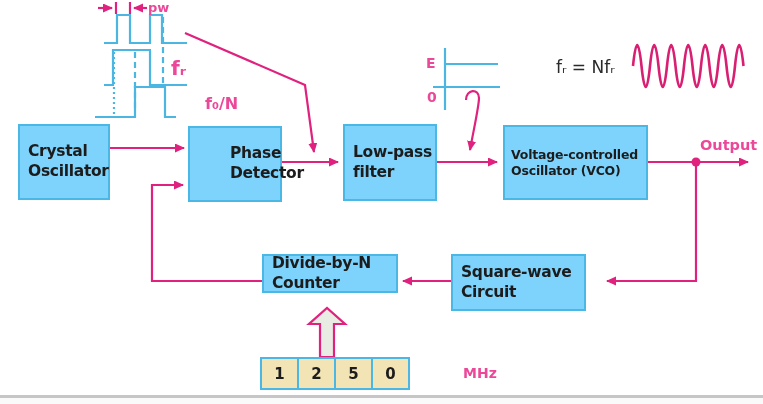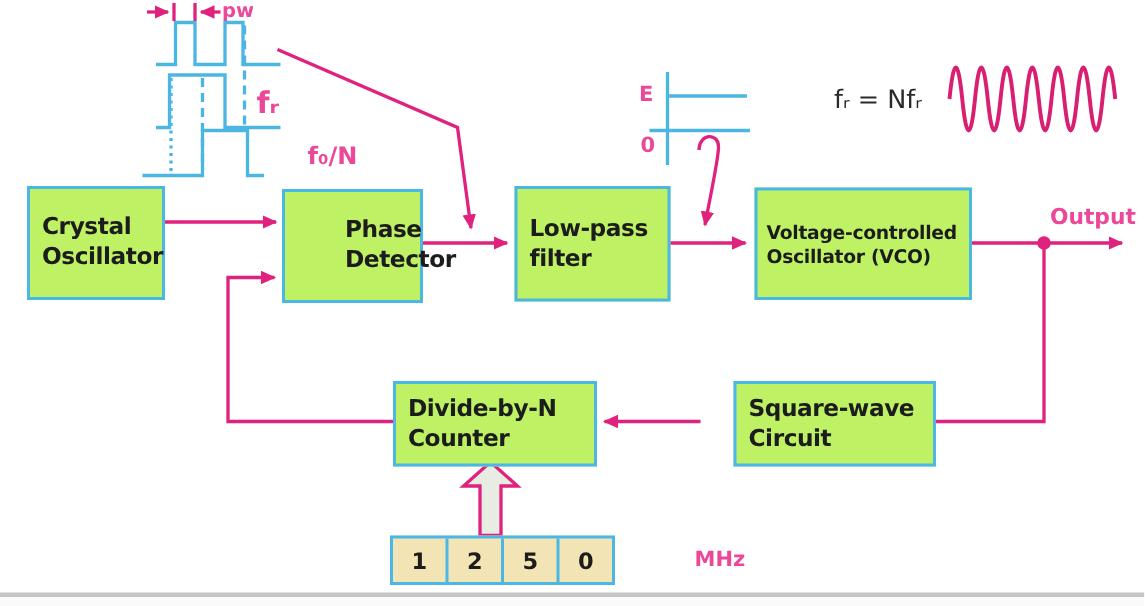--- a/index.html
+++ b/index.html
@@ -2,21 +2,21 @@
 <html><head>
 <meta charset="utf-8">
 <style>
   html,body{margin:0;padding:0;background:#ffffff;}
   .canvas{
     position:relative;width:763px;height:404px;background:#ffffff;overflow:hidden;
     font-family:"DejaVu Sans","Liberation Sans",sans-serif;
   }
   .art{position:absolute;left:0;top:0;}
   .box{
-    position:absolute;background:#bef264;border:2px solid #4bb7e5;
+    position:absolute;background:#7dd3fc;border:2px solid #4bb7e5;
     color:#1c1c1c;font-weight:bold;font-size:15.5px;line-height:1.28;
     letter-spacing:-0.3px;display:flex;align-items:center;
     padding-left:8px;box-sizing:border-box;white-space:pre-line;
   }
   .box.small{font-size:12.5px;padding-left:6px;letter-spacing:-0.2px;}
   .lbl{position:absolute;color:#ec4899;font-weight:bold;white-space:pre-line;}
   .lbl.light{font-weight:400;}
   .switchrow{
     position:absolute;left:260px;top:357px;width:150px;height:33px;
     border:2px solid #4bb7e5;background:#f2e4b4;display:flex;box-sizing:border-box;
@@ -82,27 +82,27 @@
     </g>
     <circle cx="696" cy="162" r="4.5" fill="#e0217e"></circle>
 
     <polygon points="320,357 320,324 309,324 327,308 345,324 334,324 334,357" fill="#e9ece2" stroke="#e0217e" stroke-width="2.2"></polygon>
   </svg>
 
   <div class="box" style="left:18px;top:124px;width:92px;height:76px;">Crystal
 Oscillator</div>
   <div class="box" style="left:188px;top:126px;width:94px;height:76px;padding-left:40px;">Phase
 Detector</div>
-  <div class="box" style="left:343px;top:124px;width:104px;height:77px;">Low-pass
+  <div class="box" style="left:343px;top:124px;width:94px;height:77px;">Low-pass
 filter</div>
   <div class="box small" style="left:503px;top:125px;width:145px;height:75px;">Voltage-controlled
 Oscillator (VCO)</div>
-  <div class="box" style="left:262px;top:254px;width:136px;height:57px;">Divide-by-N
+  <div class="box" style="left:262px;top:254px;width:136px;height:39px;">Divide-by-N
 Counter</div>
-  <div class="box" style="left:489px;top:254px;width:135px;height:57px;">Square-wave
+  <div class="box" style="left:451px;top:254px;width:135px;height:57px;">Square-wave
 Circuit</div>
 
   <div class="lbl" style="left:148px;top:0px;font-size:13px;">pw</div>
   <div class="lbl" style="left:171px;top:56px;font-size:20px;">fᵣ</div>
   <div class="lbl" style="left:176px;top:94px;font-size:16px;margin-left:29px;">f₀/N</div>
   <div class="lbl" style="left:426px;top:55px;font-size:14px;">E</div>
   <div class="lbl" style="left:427px;top:89px;font-size:14px;">0</div>
   <div class="lbl light" style="left:556px;top:57px;font-size:17px;color:#2a2a2a;">fᵣ = Nfᵣ</div>
   <div class="lbl" style="left:700px;top:137px;font-size:14.5px;">Output</div>
 

